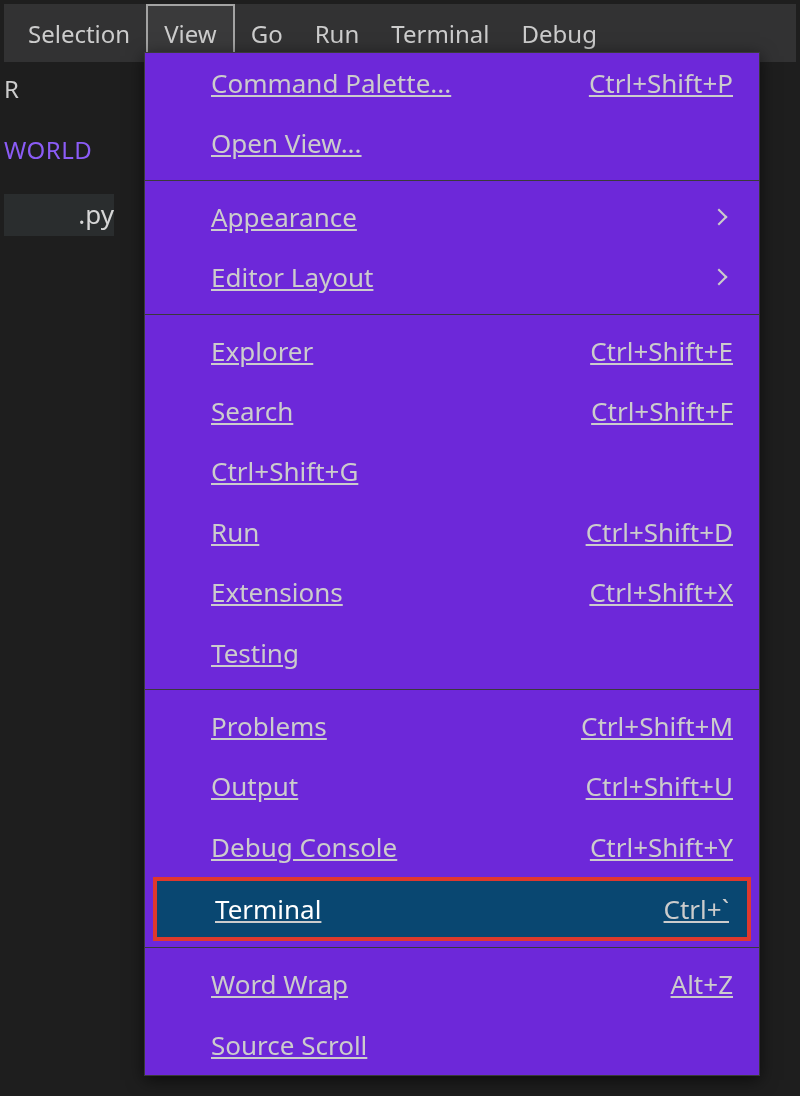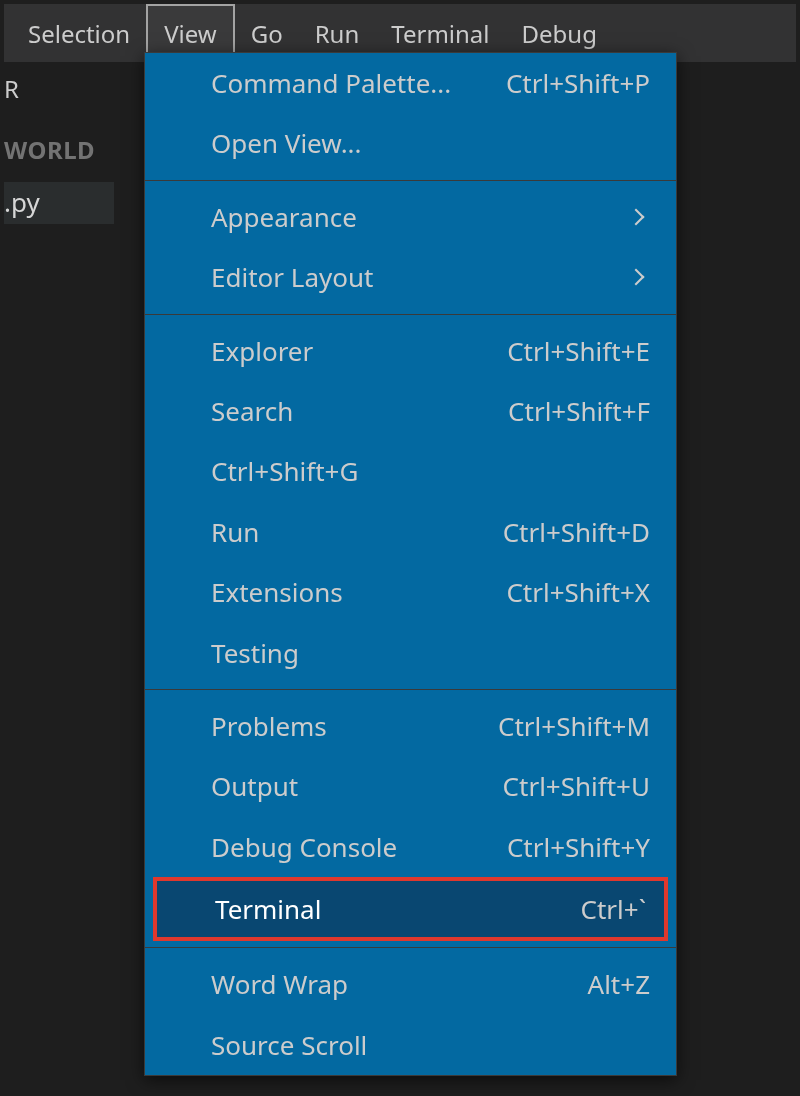--- a/index.html
+++ b/index.html
@@ -44,43 +44,44 @@
     color: #cccccc;
   }
   .sidebar-heading {
     font-size: 24px;
     color: #cccccc;
     padding: 24px 0 0 0;
     font-weight: 400;
   }
   .sidebar-project {
     font-size: 24px;
-    font-weight: 700;
-    color: #737373;
+    font-weight: 400;
+    color: #8b5cf6;
     padding-top: 28px;
     letter-spacing: 0.5px;
   }
   .sidebar-file {
-    margin-top: 16px;
+    margin-top: 28px;
     font-size: 26px;
     font-weight: 400;
     color: #d6d6d6;
     background: #2a2d2e;
     padding: 2px 0 4px 0;
     width: 110px;
-    text-align: left;
+    text-align: right;
   }
   .dropdown {
     position: absolute;
     top: 48px;
     left: 140px;
-    width: 533px;
-    background: #0369a1;
+    width: 616px;
+    background: #6d28d9;
     border: 1px solid #3a3a3a;
     box-shadow: 0 4px 16px rgba(0,0,0,0.6);
+    text-decoration: underline;
   }
   .dropdown .item {
     display: flex;
     justify-content: space-between;
     align-items: center;
     padding: 12px 26px 12px 66px;
     font-size: 26px;
     color: #cccccc;
     line-height: 1.4;
   }

